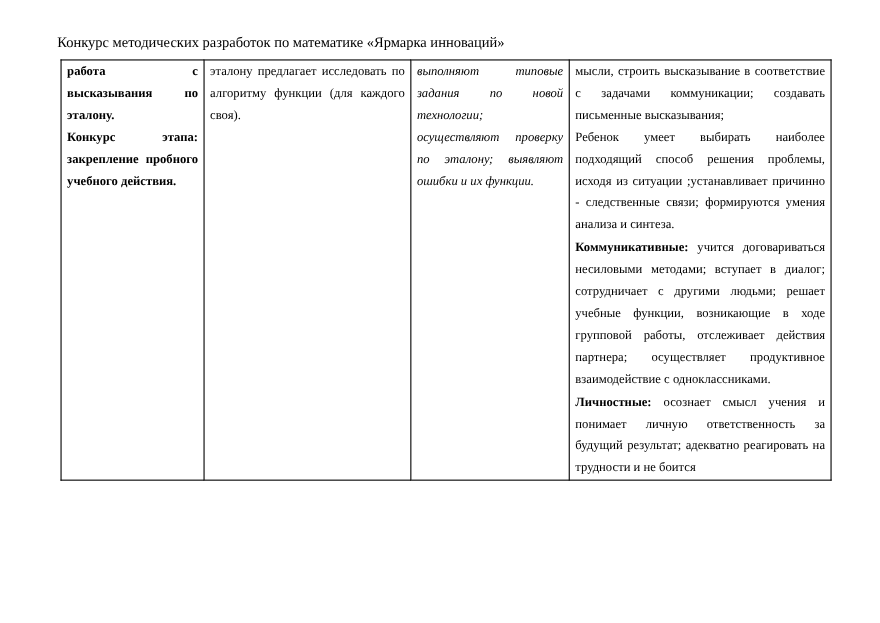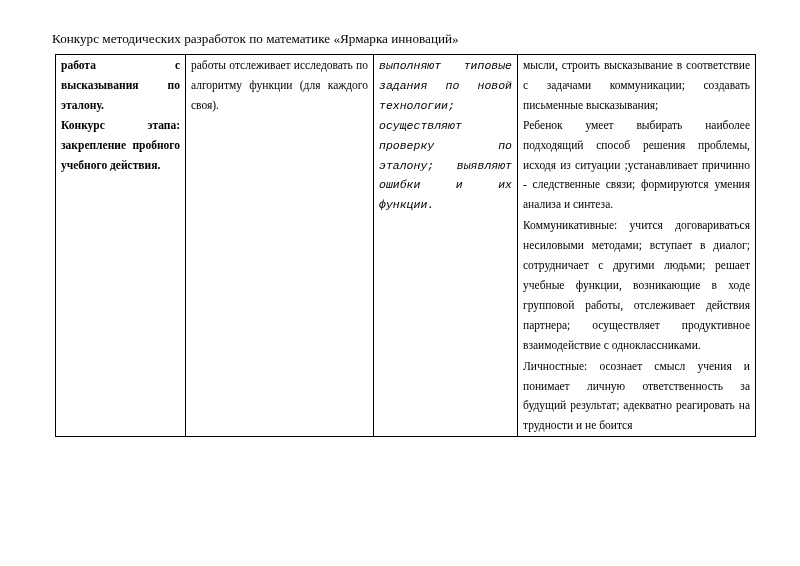--- a/index.html
+++ b/index.html
@@ -41,22 +41,22 @@
     padding: 1px 5px 0 5px;
     height: 374px;
   }
   .doc-table p {
     font-size: 11.5px;
     line-height: 19.9px;
     text-align: justify;
     color: #000000;
   }
   td.col-stage p { font-weight: bold; }
-  td.col-students p { font-style: italic; font-family: Liberation Mono, monospace; }
-  .run-label { font-weight: normal; }
+  td.col-students p { font-style: italic; }
+  .run-label { font-weight: bold; }
   p.labeled { margin-top: 1px; }
 </style>
 </head>
 <body>
 
 <div class="page">
 
   <div class="doc-title">Конкурс методических разработок по математике «Ярмарка инноваций»</div>
 
   <table class="doc-table">
@@ -68,21 +68,21 @@
     </colgroup>
     <tbody>
         <tr>
 
       <td class="col-stage">
         <p>работа с высказывания по эталону.</p>
         <p>Конкурс этапа: закрепление пробного учебного действия.</p>
       </td>
 
       <td class="col-teacher">
-        <p>работы отслеживает исследовать по алгоритму функции (для каждого своя).</p>
+        <p>эталону предлагает исследовать по алгоритму функции (для каждого своя).</p>
       </td>
 
       <td class="col-students">
         <p>выполняют типовые задания по новой технологии;</p>
         <p>осуществляют проверку по эталону; выявляют ошибки и их функции.</p>
       </td>
 
       <td class="col-uud">
         <p>мысли, строить высказывание в соответствие с задачами коммуникации; создавать письменные высказывания;</p>
         <p>Ребенок умеет выбирать наиболее подходящий способ решения проблемы, исходя из ситуации ;устанавливает причинно - следственные связи; формируются умения анализа и синтеза.</p>

